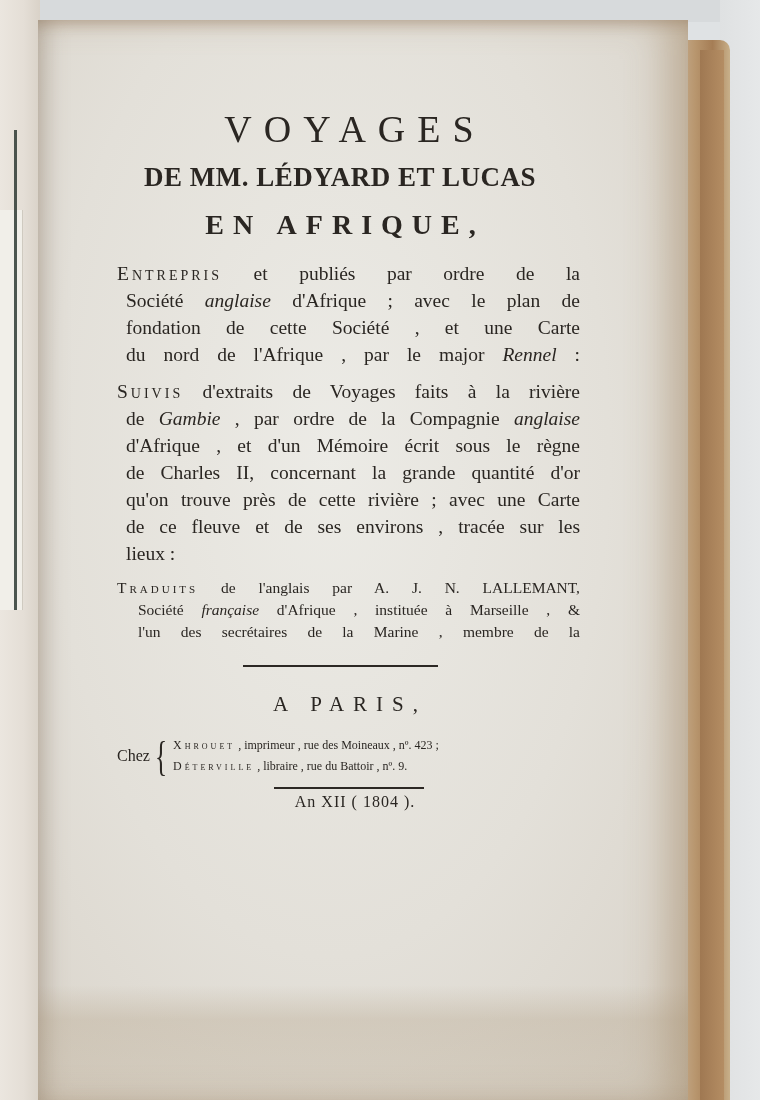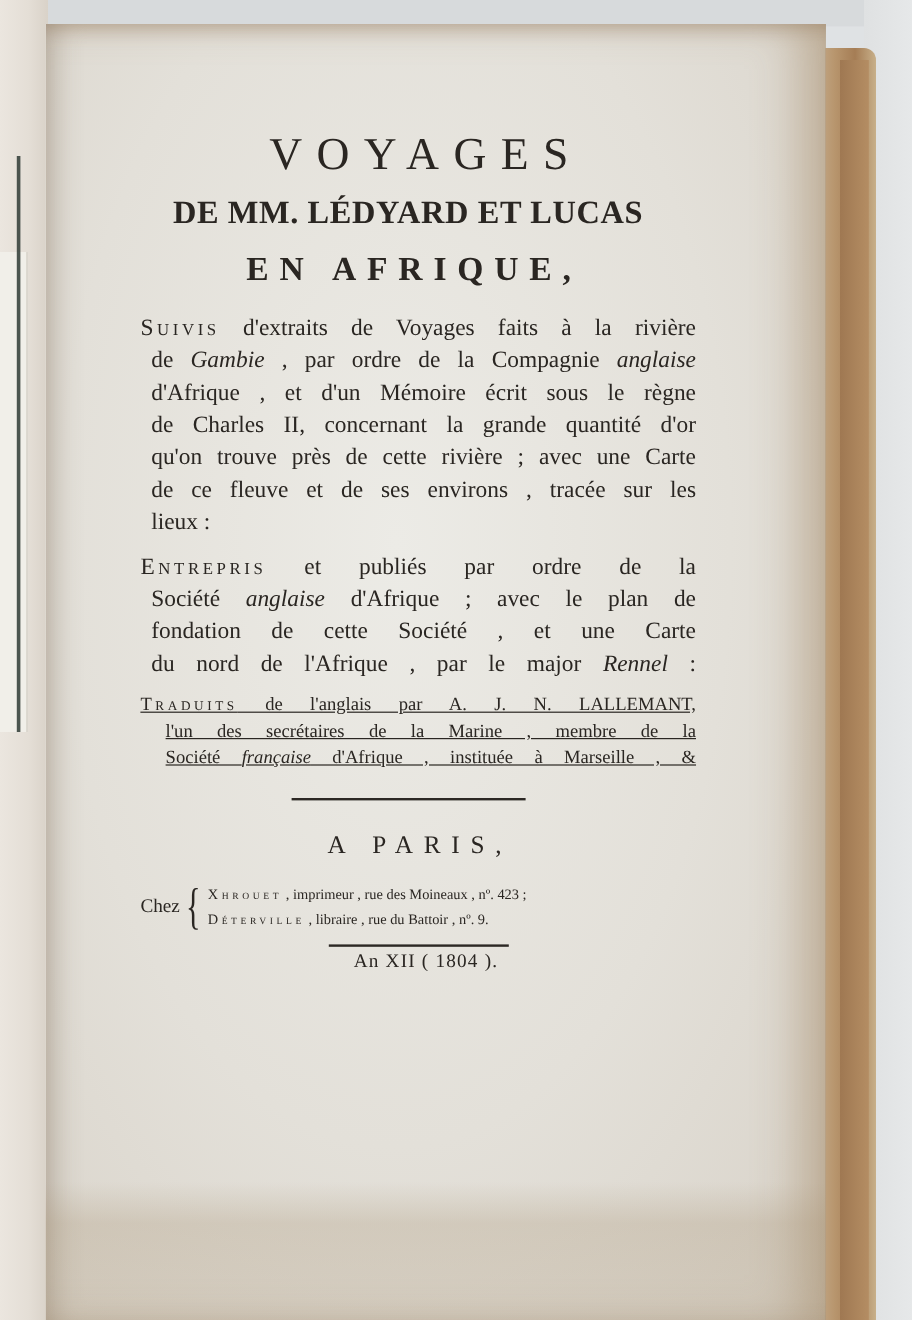--- a/index.html
+++ b/index.html
@@ -45,21 +45,21 @@
     .title-3 { text-align: center; font-size: 28px; font-weight: bold; letter-spacing: 9px;
       margin: 0; height: 50px; line-height: 50px; padding-left: 10px; }
     .para { font-size: 19.5px; line-height: 27px; text-align: justify; margin: 0; }
     .para .line { display: block; padding-left: 26px; text-align-last: justify; text-align: justify; }
     .para .line.first { padding-left: 17px; }
     .para .line.last { text-align-last: left; }
     .sc { font-variant: small-caps; letter-spacing: 3px; }
     .it { font-style: italic; }
     .p1 { margin-top: 10px; }
     .p2 { margin-top: 10px; }
-    .p3 { font-size: 15.5px; line-height: 22px; margin-top: 10px; text-decoration: underline; }
+    .p3 { font-size: 15.5px; line-height: 22px; margin-top: 10px; }
     .p3 .line { padding-left: 38px; }
     .p3 .line.first { padding-left: 17px; }
     .rule { height: 2px; background: #2c2824; margin: 0 auto; }
     .rule-1 { width: 195px; margin-top: 22px; }
     .rule-2 { width: 150px; margin-top: 10px; margin-left: 174px; }
     .imprint-city { text-align: center; font-size: 21px; letter-spacing: 9px; margin-top: 25px; padding-left: 20px; }
     .imprint-block { display: flex; align-items: center; margin-top: 18px; padding-left: 17px; }
     .chez { font-size: 16px; margin-right: 1px; }
     .brace { font-size: 42px; line-height: 40px; margin-right: 2px; transform: scaleX(.6); display: inline-block; }
     .pub-lines { font-size: 12px; line-height: 21px; }
@@ -77,41 +77,41 @@
 <div class="page-right-edge"></div>
 <div class="page-right-edge2"></div>
 <div class="page"></div>
 <div class="page-shadow-band"></div>
 
 <div class="content">
   <h1 class="title-1">VOYAGES</h1>
   <h2 class="title-2">DE MM. LÉDYARD ET LUCAS</h2>
   <h2 class="title-3">EN AFRIQUE,</h2>
 
+  <p class="para p1">
+    <span class="line first"><span class="sc">Entrepris</span><span> et publiés par ordre de la</span></span>
+    <span class="line"><span>Société </span><span class="it">anglaise</span><span> d'Afrique ; avec le plan de</span></span>
+    <span class="line">fondation de cette Société , et une Carte</span>
+    <span class="line"><span>du nord de l'Afrique , par le major </span><span class="it">Rennel</span><span> :</span></span>
+  </p>
+
   <p class="para p2">
     <span class="line first"><span class="sc">Suivis</span><span> d'extraits de Voyages faits à la rivière</span></span>
     <span class="line"><span>de </span><span class="it">Gambie</span><span> , par ordre de la Compagnie </span><span class="it">anglaise</span></span>
     <span class="line">d'Afrique , et d'un Mémoire écrit sous le règne</span>
     <span class="line">de Charles II, concernant la grande quantité d'or</span>
     <span class="line">qu'on trouve près de cette rivière ; avec une Carte</span>
     <span class="line">de ce fleuve et de ses environs , tracée sur les</span>
     <span class="line last">lieux :</span>
   </p>
 
-  <p class="para p1">
-    <span class="line first"><span class="sc">Entrepris</span><span> et publiés par ordre de la</span></span>
-    <span class="line"><span>Société </span><span class="it">anglaise</span><span> d'Afrique ; avec le plan de</span></span>
-    <span class="line">fondation de cette Société , et une Carte</span>
-    <span class="line"><span>du nord de l'Afrique , par le major </span><span class="it">Rennel</span><span> :</span></span>
-  </p>
-
   <p class="para p3">
     <span class="line first"><span class="sc">Traduits</span><span> de l'anglais par A. J. N. LALLEMANT,</span></span>
+    <span class="line"><span>Société </span><span class="it">française</span><span> d'Afrique , instituée à Marseille , &amp;</span></span>
     <span class="line">l'un des secrétaires de la Marine , membre de la</span>
-    <span class="line"><span>Société </span><span class="it">française</span><span> d'Afrique , instituée à Marseille , &amp;</span></span>
   </p>
 
   <div class="rule rule-1"></div>
   <div class="imprint-city">A PARIS,</div>
   <div class="imprint-block">
     <span class="chez">Chez</span>
     <span class="brace">{</span>
     <div class="pub-lines">
       <div><span class="sc">Xhrouet</span><span> , imprimeur , rue des Moineaux , nº. 423 ;</span></div>
       <div><span class="sc">Déterville</span><span> , libraire , rue du Battoir , nº. 9.</span></div>

